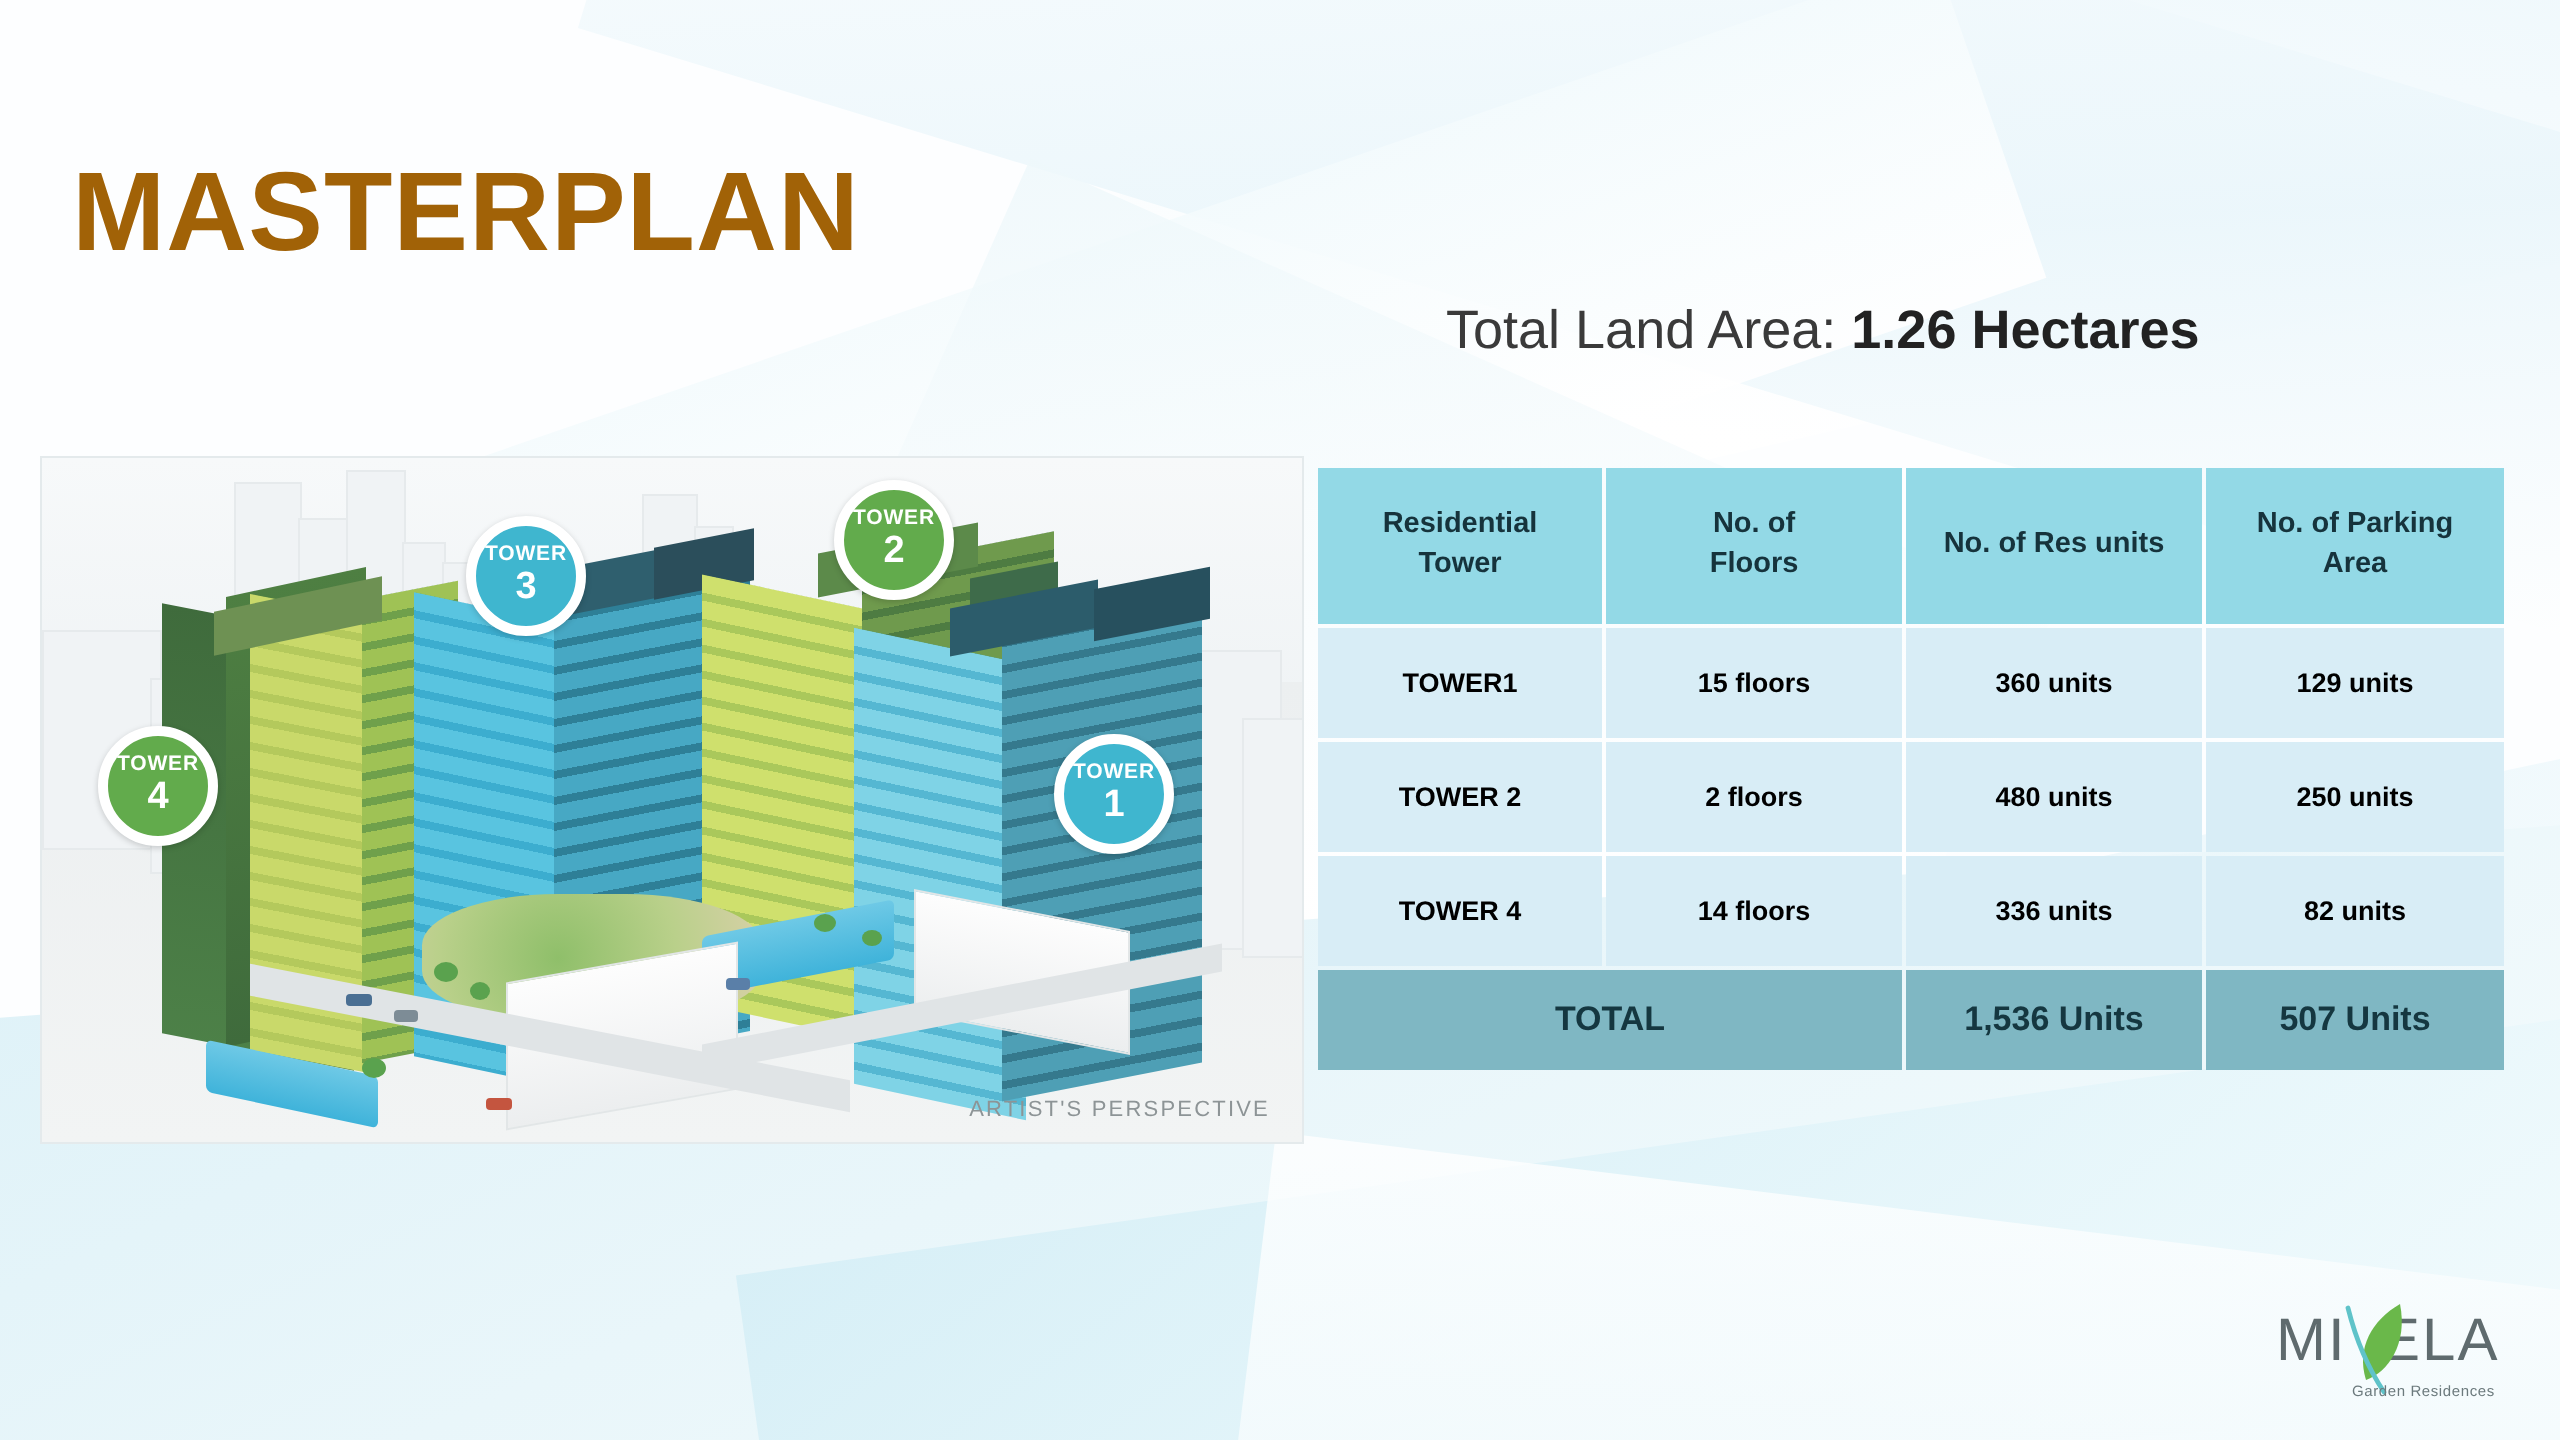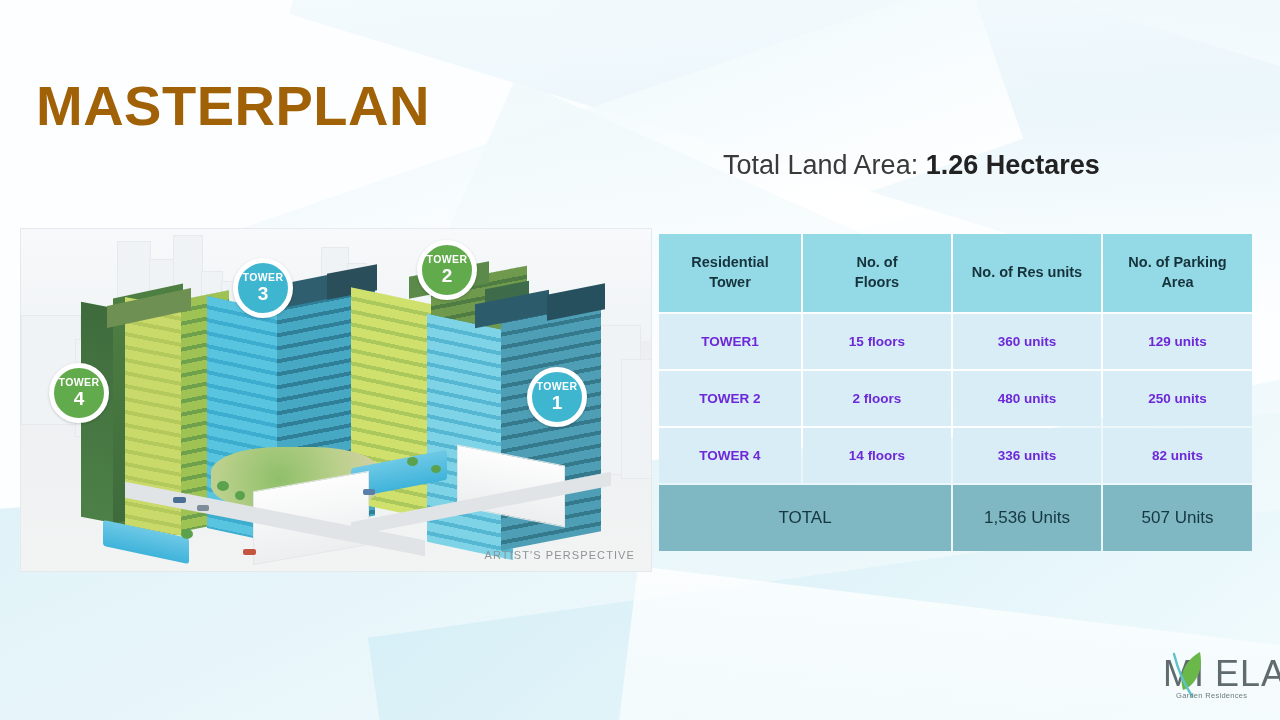--- a/index.html
+++ b/index.html
@@ -128,46 +128,46 @@
 
   
   .tbl {
     position:absolute; left:657px; top:232px; width:593px;
     z-index:5;
     border-collapse:separate; border-spacing:2px;
     table-layout:fixed;
   }
   .tbl th, .tbl td {
     text-align:center; vertical-align:middle;
-    font-size:13.5px; color:#6d28d9;
+    font-size:13.5px; color:#000000;
   }
   .tbl th {
     background:#93d9e6; height:78px;
     font-size:14.5px; font-weight:bold; line-height:1.35;
     color:#16333c;
   }
   .tbl td {
     background:#d8edf6; height:55px; font-weight:bold;
   }
   .tbl td.tower-name { font-size:13.5px; }
   .t-blue  { color:#2f7cbf; }
   .t-green { color:#7fa945; }
   .tbl tr.total-row td {
-    background:#7fb7c3; height:66px;
-    font-size:17px; font-weight:normal; color:#153740;
+    background:#7fb7c3; height:50px;
+    font-size:17px; font-weight:bold; color:#153740;
   }
   .col1 { width:142px; } .col2 { width:148px; } .col3 { width:148px; } .col4 { width:149px; }
 
   
   .logo { position:absolute; right:22px; bottom:18px; z-index:6;
           width:120px; height:58px; }
   .logo .word { position:absolute; left:0; top:8px; width:120px; height:34px; }
   .logo .lt {
-    position:absolute; font-size:36px; color:#5f6b6e; letter-spacing:1px;
-    font-family:"Liberation Sans", sans-serif; line-height:1;margin-left:25px;
+    position:absolute; font-size:30px; color:#5f6b6e; letter-spacing:1px;
+    font-family:"Liberation Sans", sans-serif; line-height:1;
   }
   .logo .mi  { left:0px;  top:4px; }
   .logo .ela { left:52px; top:4px; }
   .logo .tag {
     position:absolute; left:38px; bottom:2px; font-size:7.5px;
     color:#6c7a7d; letter-spacing:.3px;
   }
 </style>
 </head>
 <body>

